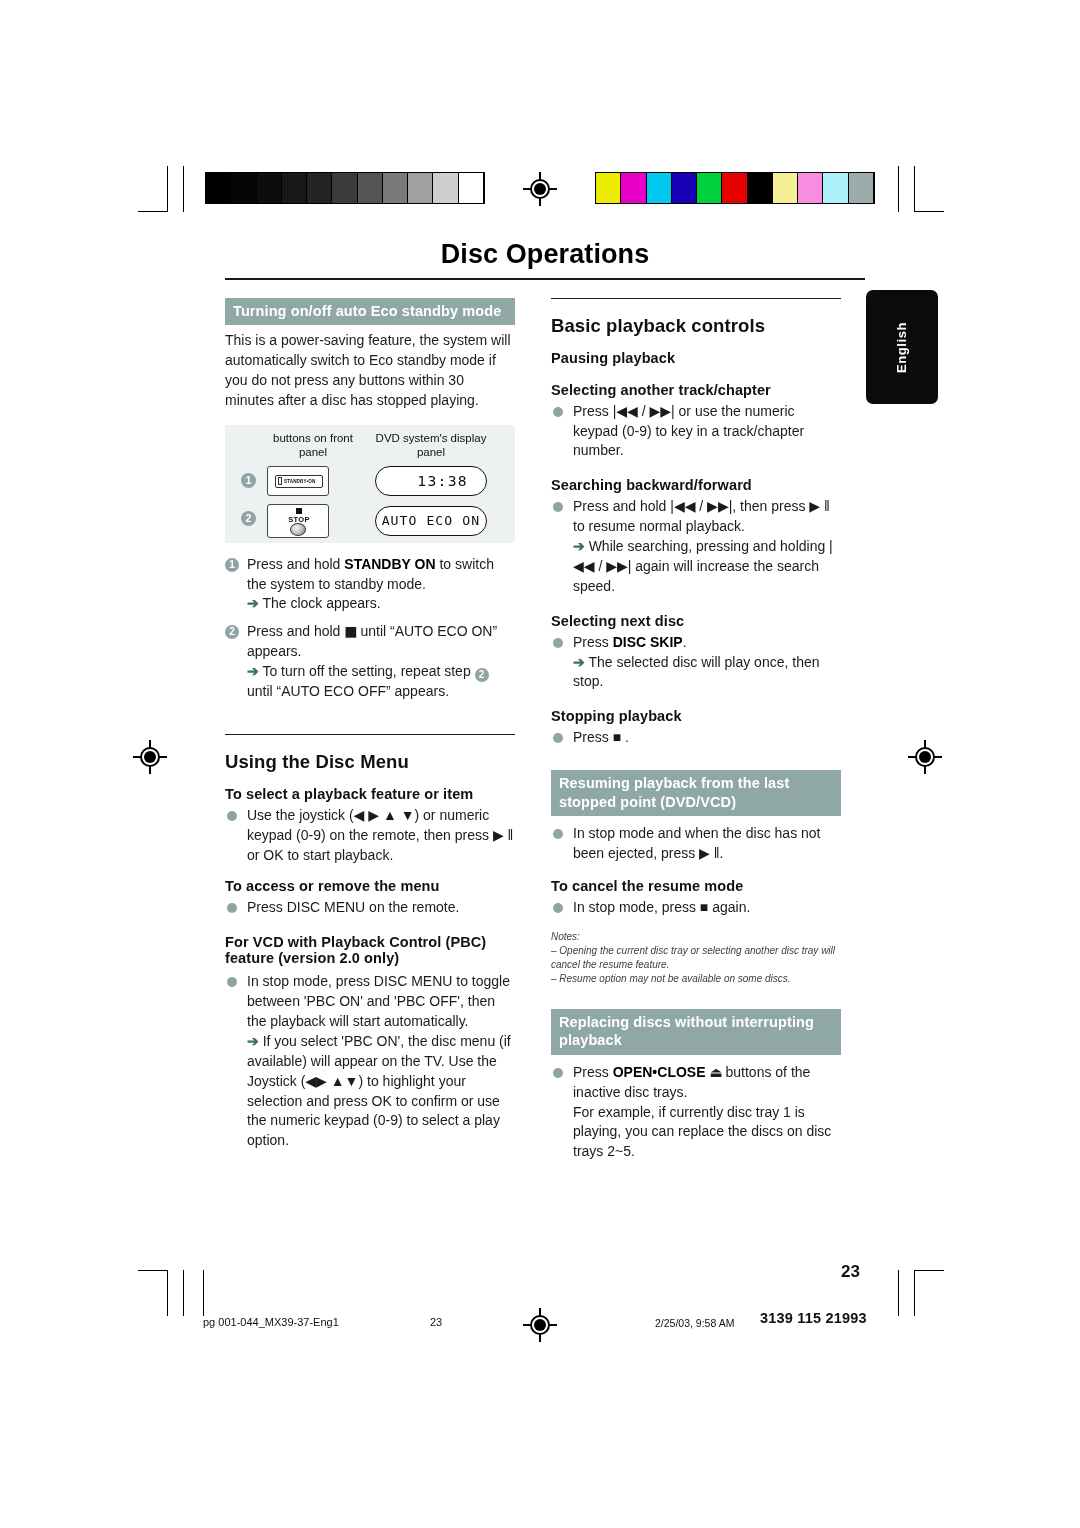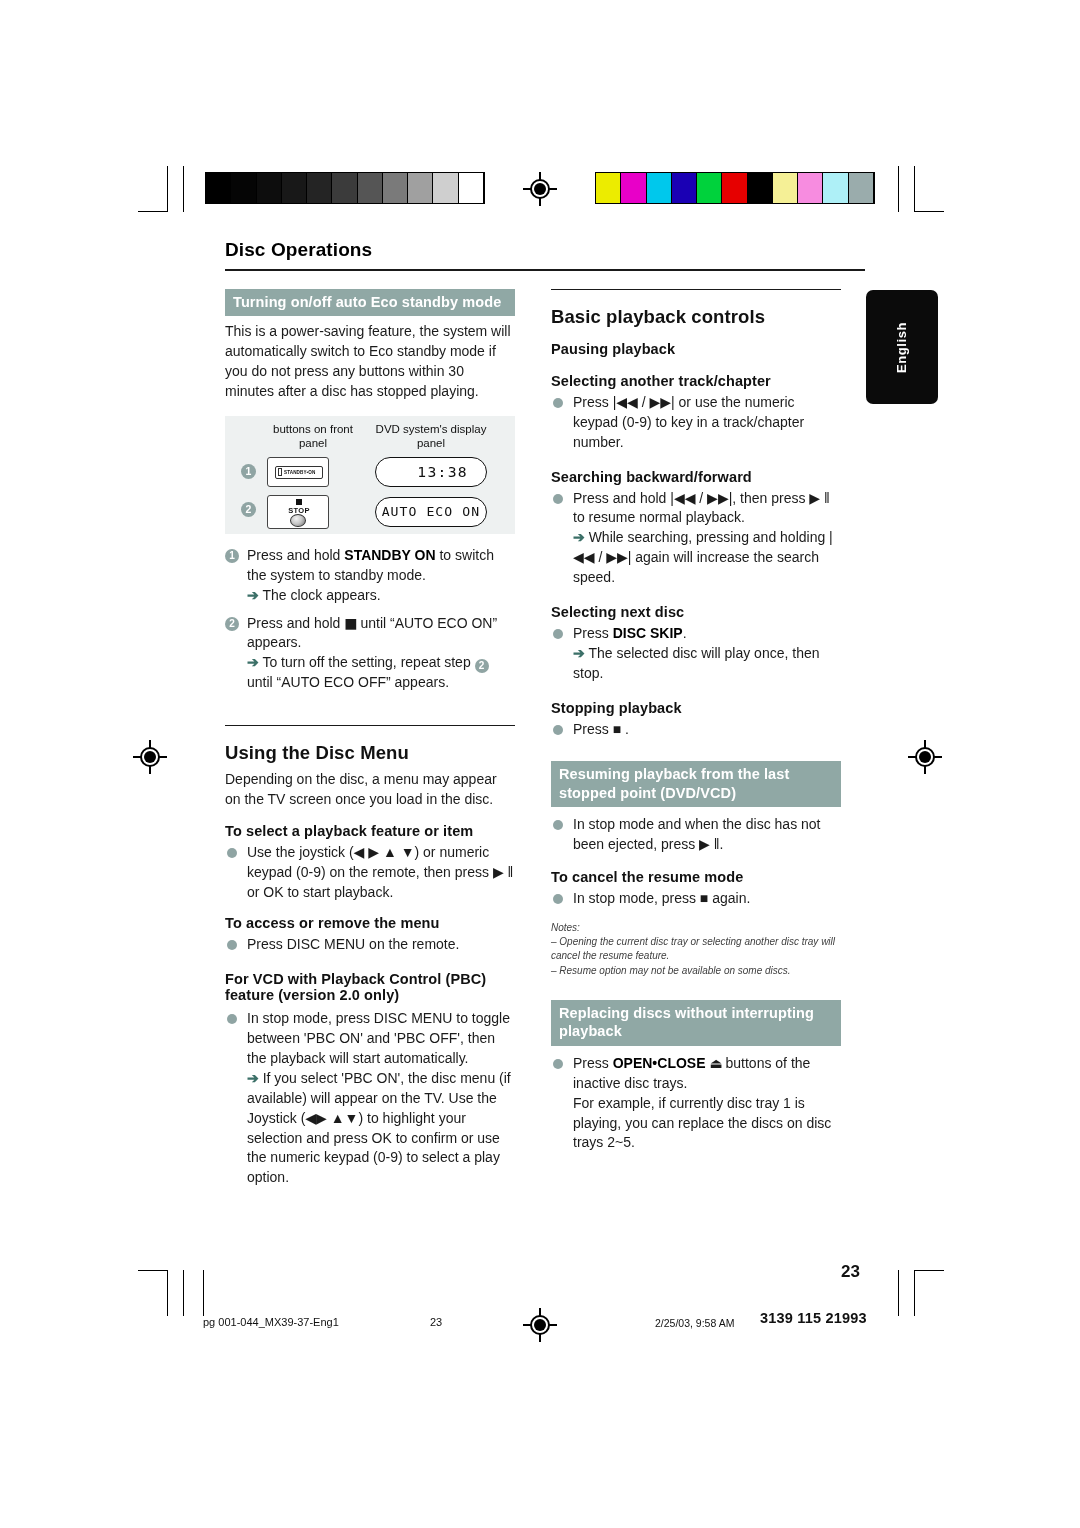--- a/index.html
+++ b/index.html
@@ -32,22 +32,22 @@
   .strip span { display:block; height:100%; }
   #gray-strip { left:205px; top:172px; width:280px; height:32px; }
   #gray-strip span { width:25.4px; border-right:1px solid #000; }
   #color-strip { left:595px; top:172px; width:280px; height:32px; }
   #color-strip span { width:25.4px; border-right:1px solid #000; }
 
   
   #content { position:absolute; left:225px; top:240px; width:640px; height:1020px; }
 
   .chapter-title {
-    text-align:left;
-    font-size:19px;
+    text-align:center;
+    font-size:27px;
     font-weight:bold;
     letter-spacing:0.1px;
     color:#000;
     line-height:1.1;
   }
   .title-rule { border-top:2px solid #1a1a1a; margin-top:8px; }
 
   .cols { display:flex; gap:36px; margin-top:18px; }
   .col { width:290px; }
 
@@ -329,21 +329,20 @@
         <div class="item" style="margin-top:8px;">
           <span class="num">2</span>
           <span class="txt">
             <span>Press and hold </span><span class="gl">■</span><span> until “AUTO ECO ON” appears.</span>
             <span class="arrow-line"><span class="arw">➔</span> <span>To turn off the setting, repeat step </span><span class="num" style="position:relative;display:inline-block;left:0;top:2px;">2</span><span> until “AUTO ECO OFF” appears.</span></span>
           </span>
         </div>
 
         <div class="rule-top" style="margin-top:32px;">
           <h2 class="sec">Using the Disc Menu</h2>
-          <p class="body tight">Depending on the disc, a menu may appear on the TV screen once you load in the disc.</p>
 
           <h3 class="sub">To select a playback feature or item</h3>
           <div class="item">
             <span class="bullet"></span>
             <span class="txt">Use the joystick (◀ ▶ ▲ ▼) or numeric keypad (0-9) on the remote, then press ▶ ‖ or OK to start playback.</span>
           </div>
 
           <h3 class="sub">To access or remove the menu</h3>
           <div class="item">
             <span class="bullet"></span>

